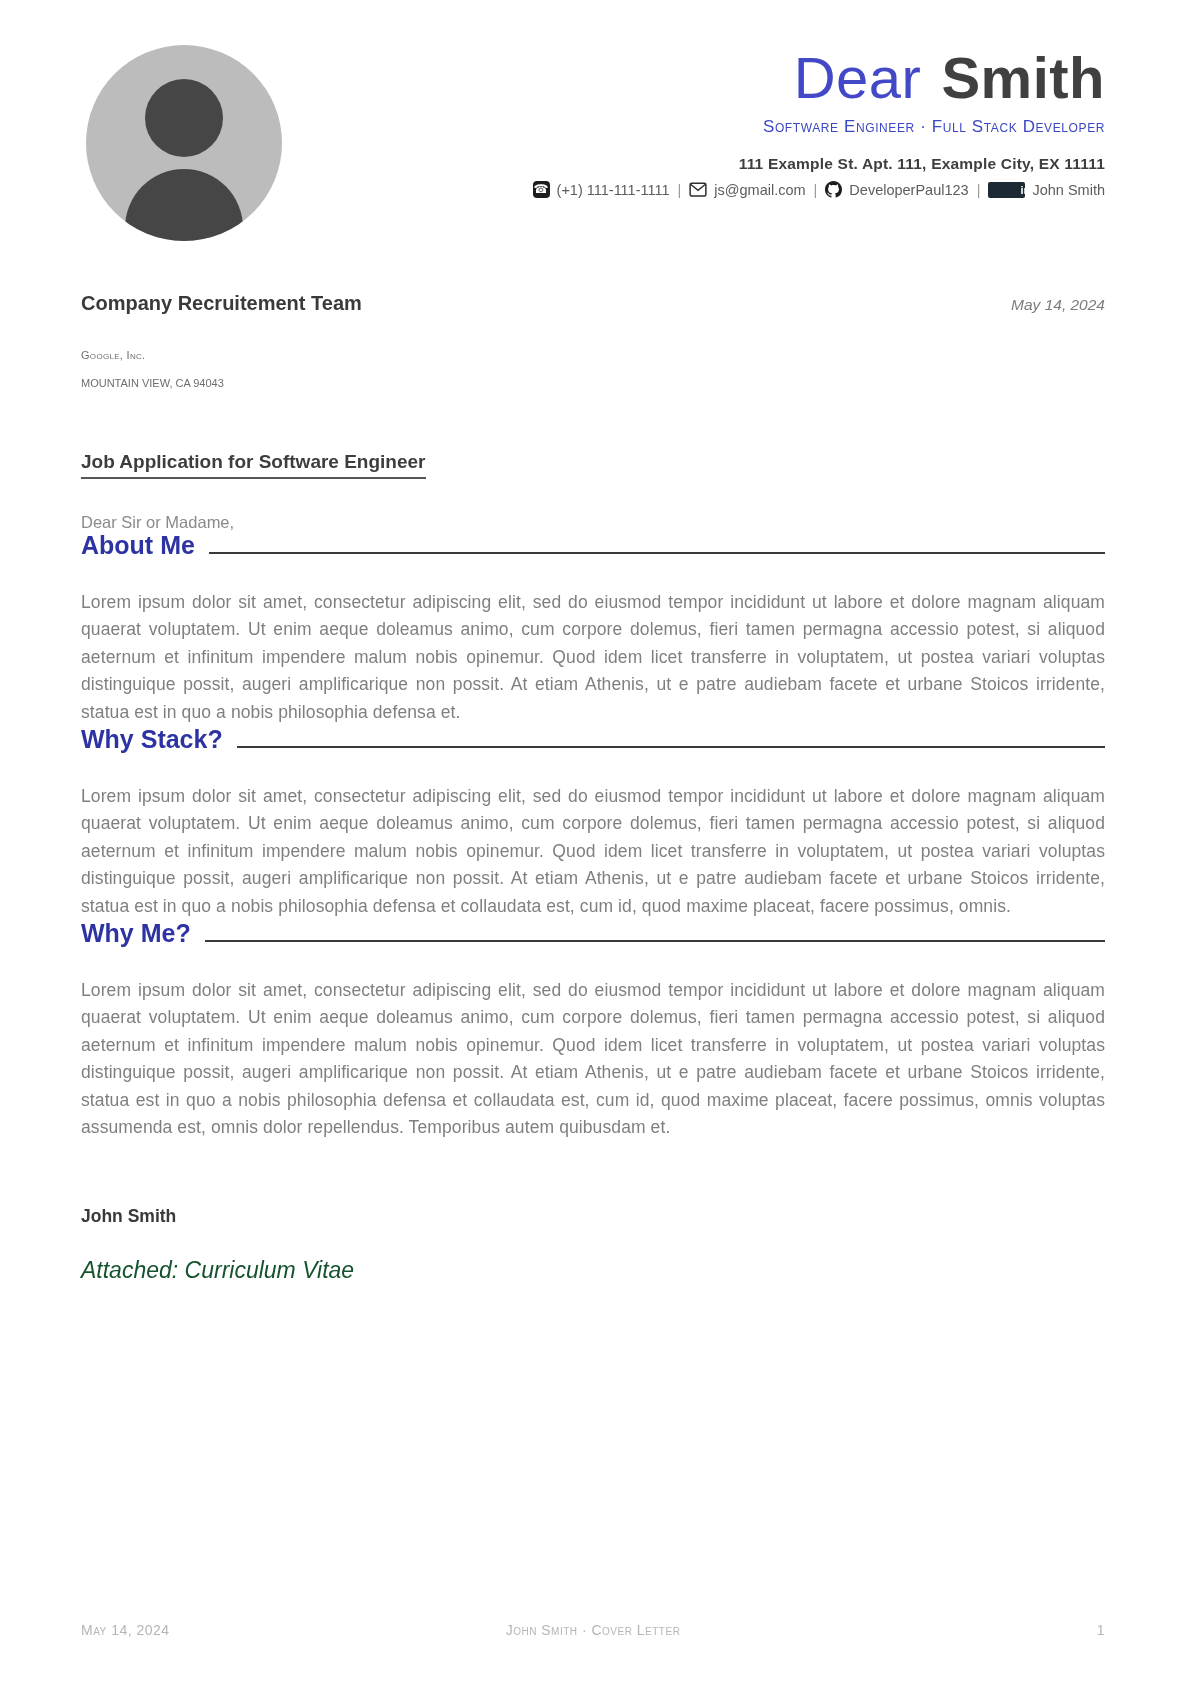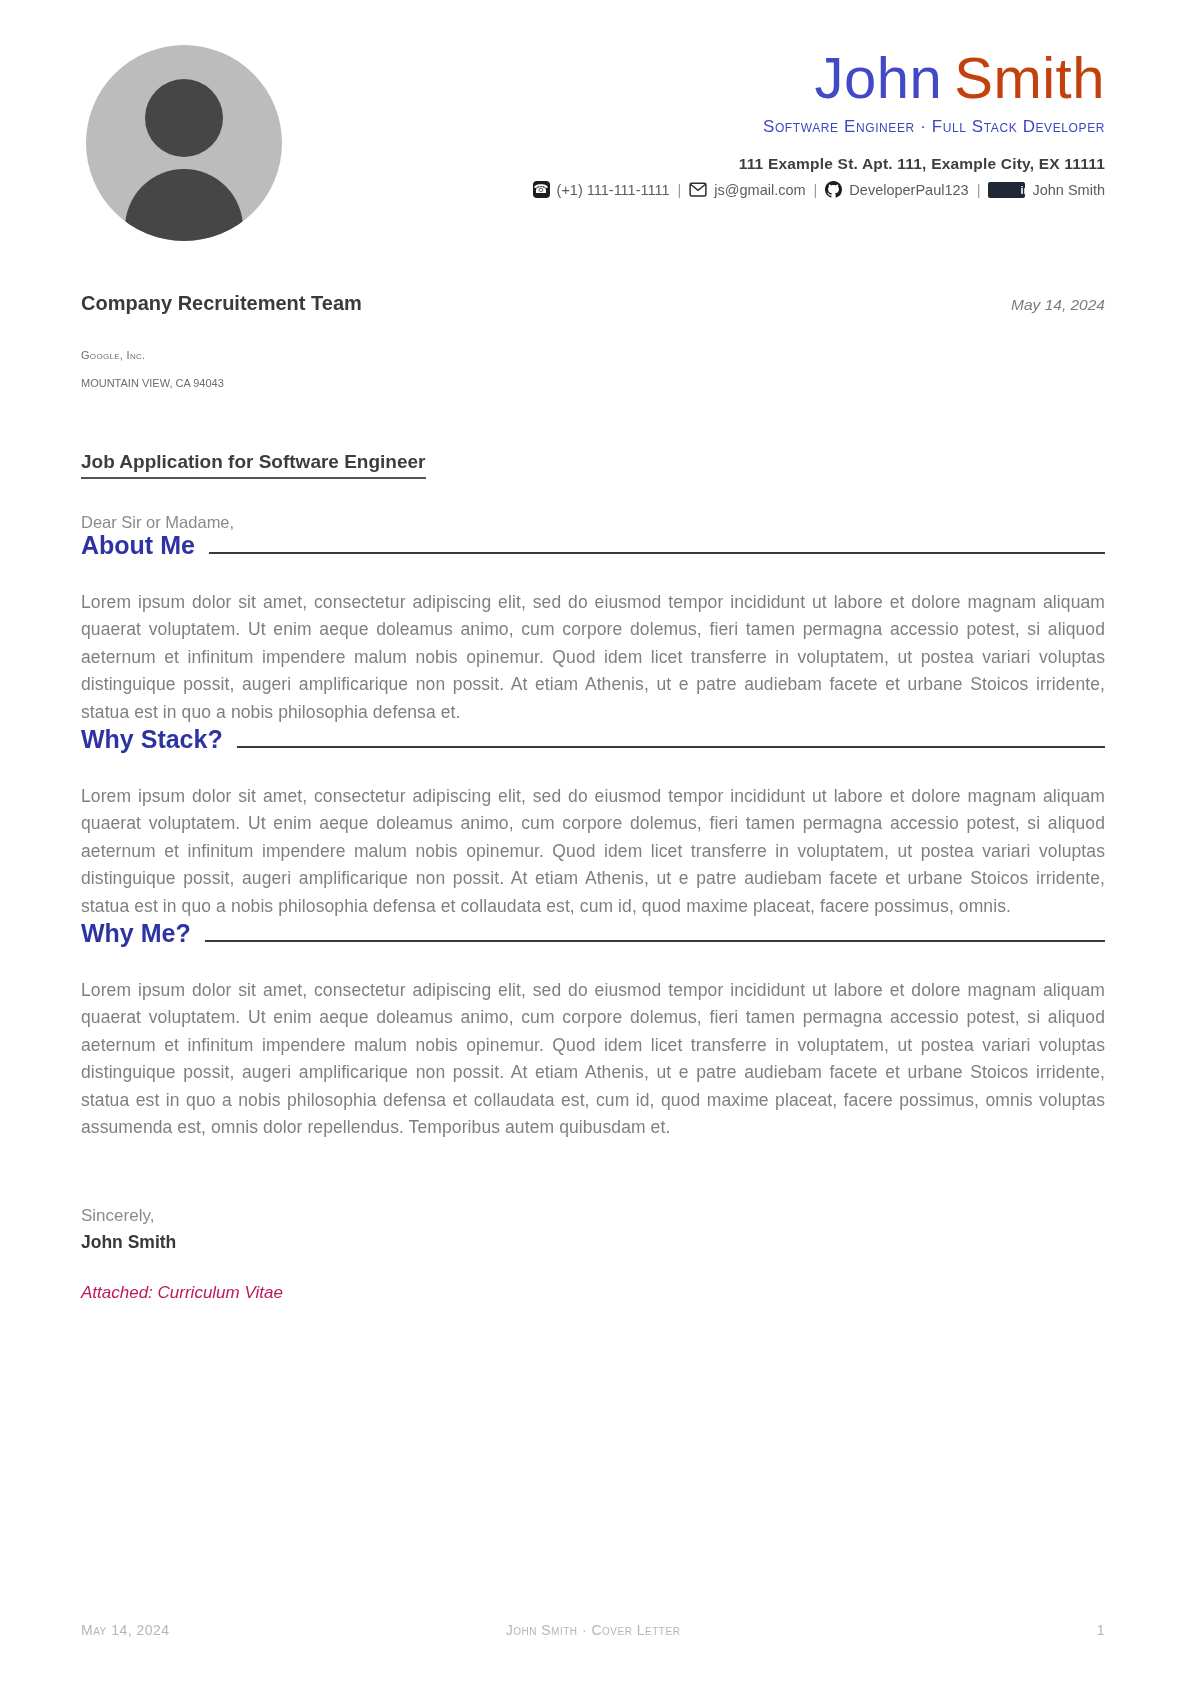--- a/index.html
+++ b/index.html
@@ -9,21 +9,21 @@
 
   
   .header { position:relative; height:205px; }
   .avatar { position:absolute; left:5px; top:0; width:196px; height:196px; border-radius:50%; background:#bcbcbc; overflow:hidden; }
   .avatar .ph-head { position:absolute; left:50%; top:34px; width:78px; height:78px; transform:translateX(-50%); background:#464646; border-radius:50%; }
   .avatar .ph-body { position:absolute; left:50%; top:124px; width:118px; height:90px; transform:translateX(-50%); background:#464646; border-radius:59px 59px 0 0; }
 
   .header-right { text-align:right; padding-top:3px; }
   .name { font-size:58px; line-height:1.02; letter-spacing:0.5px; white-space:nowrap; }
   .name .first { color:#4349c6; font-weight:200; }
-  .name .last  { color:#c2410c; font-weight:400; margin-left:12px; }
+  .name .last  { color:#404040; font-weight:700; margin-left:20px; }
   .tagline { margin-top:10px; font-size:17px; color:#3c47c4; font-variant:small-caps; letter-spacing:0.6px; }
   .addr { margin-top:18px; font-size:15.5px; font-weight:700; color:#3e3e3e; letter-spacing:0.2px; }
   .contact { margin-top:8px; font-size:14.5px; color:#5c5c5c; display:flex; justify-content:flex-end; align-items:center; gap:7px; }
   .contact .sep { color:#9a9a9a; margin:0 1px; }
   .cicon { display:inline-flex; align-items:center; justify-content:center; }
   .cicon svg { display:block; }
   .phone-box { width:17px; height:17px; background:#1d1d1d; border-radius:4px; color:#fff; font-size:12px; line-height:17px; text-align:center; }
   .li-box { width:16px; height:16px; background:#1d2935; border-radius:2px; color:#fff; font-size:11px; font-weight:700; line-height:16px; text-align:center; font-family:"Liberation Sans",sans-serif;padding-left:37px; }
 
   
@@ -42,40 +42,40 @@
   .section { }
   .section-head { display:flex; align-items:flex-end; }
   .section-title { font-size:25px; font-weight:700; color:#2d33a2; white-space:nowrap; line-height:1.1; }
   .section-rule { flex:1; height:2px; background:#3a3a3a; margin-left:14px; margin-bottom:6px; }
   .section-body { margin-top:29px; font-size:17.5px; line-height:27.5px; color:#7f7f7f; text-align:justify; letter-spacing:0.1px; }
 
   
   .closing { margin-top:64px; }
   .closing .val { font-size:17px; color:#8a8a8a; }
   .closing .nm { margin-top:6px; font-size:17.5px; font-weight:700; color:#393939; }
-  .attachment { margin-top:30px; font-size:17px; font-style:italic; color:#be185d; }
+  .attachment { margin-top:30px; font-size:23px; font-style:italic; color:#14532d; }
 
   
   .footer { position:absolute; left:81px; right:86px; bottom:46px; display:grid; grid-template-columns:1fr auto 1fr; align-items:baseline; font-size:14px; color:#b5b5b5; font-variant:small-caps; letter-spacing:0.5px; }
   .footer .f-center { text-align:center; }
   .footer .f-right { text-align:right; font-variant:normal; }
 </style>
 </head>
 <body>
 
 <div class="page">
 
   <div class="header">
     <div class="avatar">
       <div class="ph-head"></div>
       <div class="ph-body"></div>
     </div>
     <div class="header-right">
       <div class="name">
-        <span class="first">John</span><span class="last">Smith</span>
+        <span class="first">Dear</span><span class="last">Smith</span>
       </div>
       <div class="tagline">Software Engineer  ·  Full Stack Developer</div>
       <div class="addr">111 Example St. Apt. 111, Example City, EX 11111</div>
       <div class="contact">
         <span class="cicon phone-box">☎</span>
         <span>(+1) 111-111-1111</span>
         <span class="sep">|</span>
         <span class="cicon">
           <svg width="18" height="15" viewBox="0 0 24 20" fill="none" stroke="#2e2e2e" stroke-width="2">
             <rect x="1.5" y="1.5" width="21" height="17" rx="2"></rect>
@@ -129,21 +129,20 @@
 
   <div class="section">
     <div class="section-head">
       <span class="section-title">Why Me?</span>
       <span class="section-rule"></span>
     </div>
     <p class="section-body">Lorem ipsum dolor sit amet, consectetur adipiscing elit, sed do eiusmod tempor incididunt ut labore et dolore magnam aliquam quaerat voluptatem. Ut enim aeque doleamus animo, cum corpore dolemus, fieri tamen permagna accessio potest, si aliquod aeternum et infinitum impendere malum nobis opinemur. Quod idem licet transferre in voluptatem, ut postea variari voluptas distinguique possit, augeri amplificarique non possit. At etiam Athenis, ut e patre audiebam facete et urbane Stoicos irridente, statua est in quo a nobis philosophia defensa et collaudata est, cum id, quod maxime placeat, facere possimus, omnis voluptas assumenda est, omnis dolor repellendus. Temporibus autem quibusdam et.</p>
   </div>
 
   <div class="closing">
-    <div class="val">Sincerely,</div>
     <div class="nm">John Smith</div>
   </div>
   <div class="attachment">Attached: Curriculum Vitae</div>
 
   <div class="footer">
     <span class="f-left">May 14, 2024</span>
     <span class="f-center">John Smith · Cover Letter</span>
     <span class="f-right">1</span>
   </div>
 

